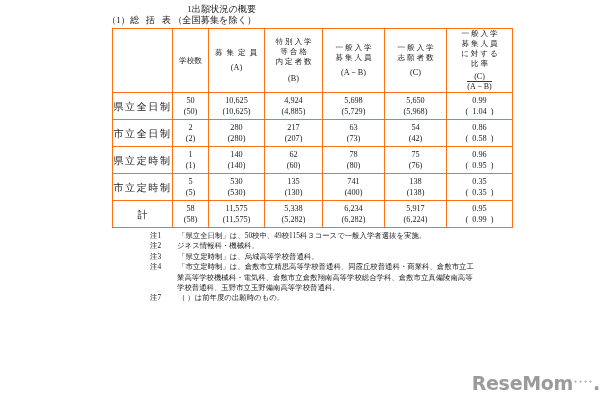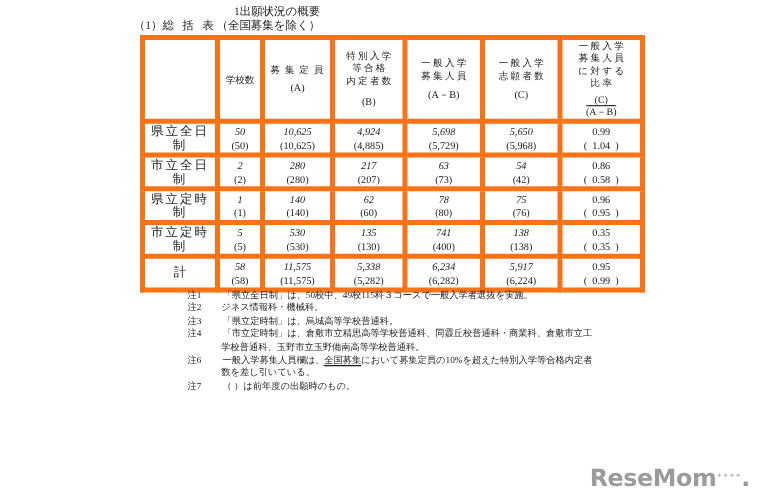--- a/index.html
+++ b/index.html
@@ -52,21 +52,21 @@
     position: absolute;
     left: 112px;
     top: 28px;
   }
   table.stat {
     border-collapse: collapse;
     table-layout: fixed;
     font-size: 8px;
   }
   table.stat td, table.stat th {
-    border: 4px solid #f97316;
+    border: 1px solid #f97316;
     padding: 0;
     text-align: center;
     vertical-align: middle;
     font-weight: normal;
     margin-top: 40px;
   }
   .col-label  { width: 60px; }
   .col-school { width: 36px; }
   .col-quota  { width: 56px; }
   .col-sp     { width: 58px; }
@@ -117,21 +117,21 @@
   tbody tr { height: 27px; }
   tbody td {
     font-size: 8.2px;
     line-height: 11px;
   }
   .rowlabel {
     letter-spacing: 1.6px;
     font-size: 10px;
     padding-left: 3px;
   }
-  .val { display: block; font-style: italic; }
+  .val { display: block; }
   .prev { display: block; font-family: Liberation Serif, serif; }
   .ratio-main { display: block; }
   .ratio-prev {
     display: block;
     white-space: pre;
   }
 
   
   .notes {
     position: absolute;
@@ -406,32 +406,26 @@
       <span class="note-label">注3</span>
       <span class="note-body">
         <span>「県立定時制」は、烏城高等学校普通科。</span>
       </span>
     </div>
 
     <div class="note">
       <span class="note-label">注4</span>
       <span class="note-body">
         <span>「市立定時制」は、倉敷市立精思高等学校普通科、同霞丘校普通科・商業科、倉敷市立工</span>
+        <span class="cont">業高等学校機械科・電気科、倉敷市立倉敷翔南高等学校総合学科、倉敷市立真備陵南高等</span>
         <span class="cont">学校普通科、玉野市立玉野備南高等学校普通科。</span>
       </span>
     </div>
 
 
-    <div class="note">
-      <span class="note-label">注6</span>
-      <span class="note-body">
-        <span>一般入学募集人員欄は、</span><span class="uline">全国募集</span><span>において募集定員の10%を超えた特別入学等合格内定者</span>
-        <span class="cont">数を差し引いている。</span>
-      </span>
-    </div>
 
     <div class="note">
       <span class="note-label">注7</span>
       <span class="note-body">
         <span>（  ）は前年度の出願時のもの。</span>
       </span>
     </div>
 
   </div>
 

